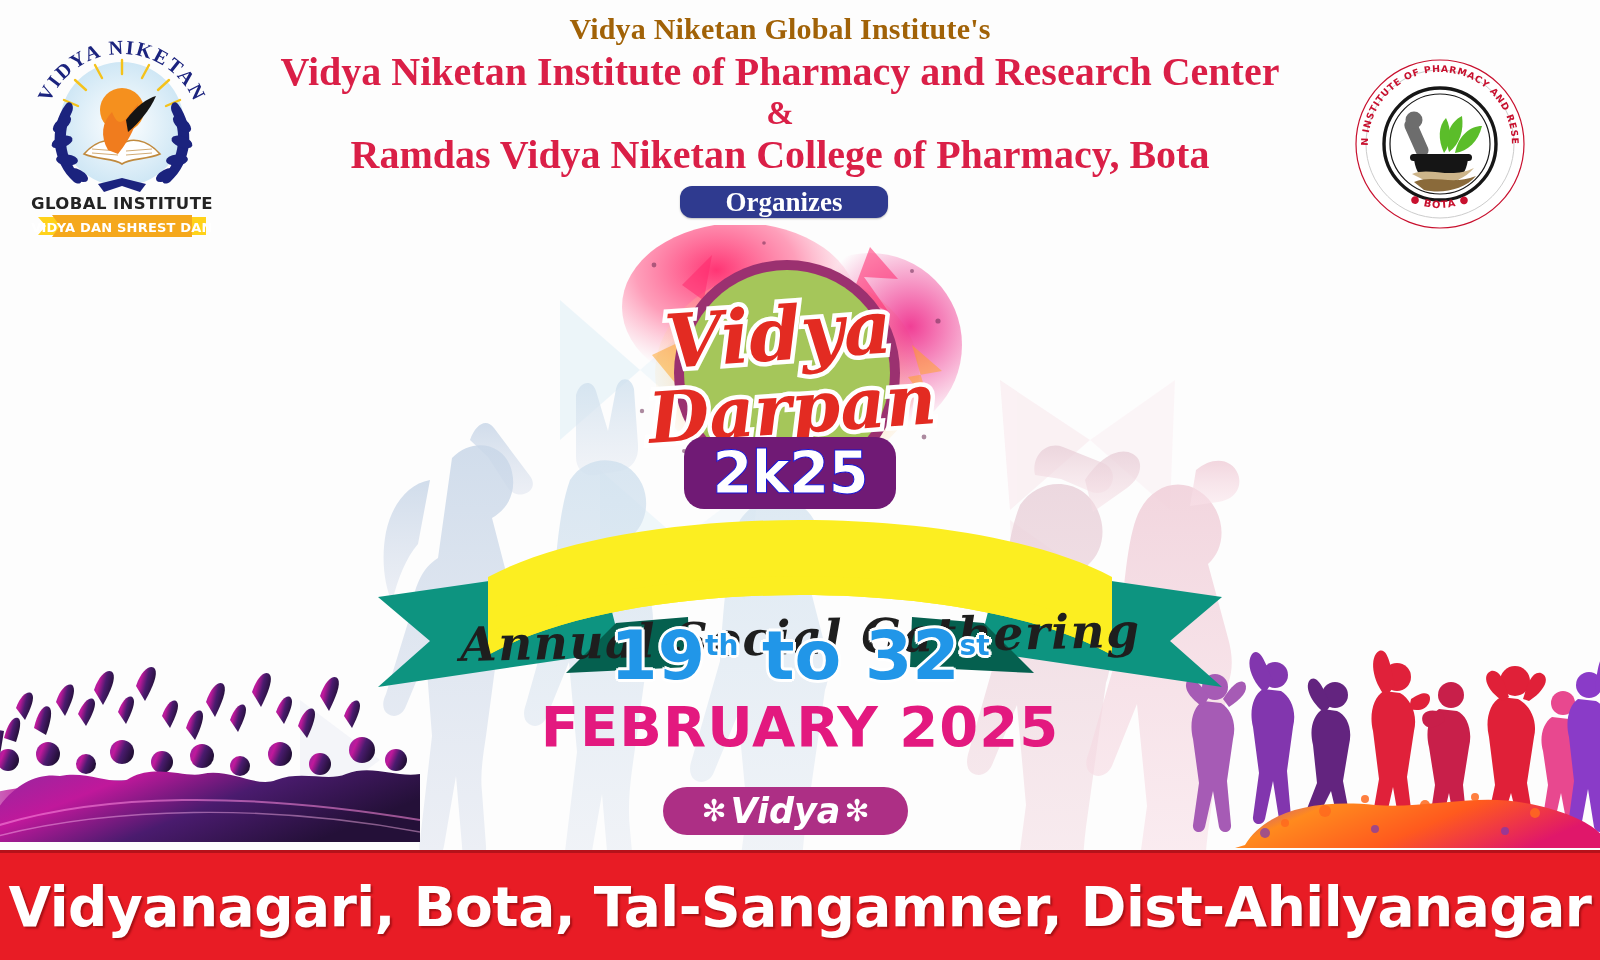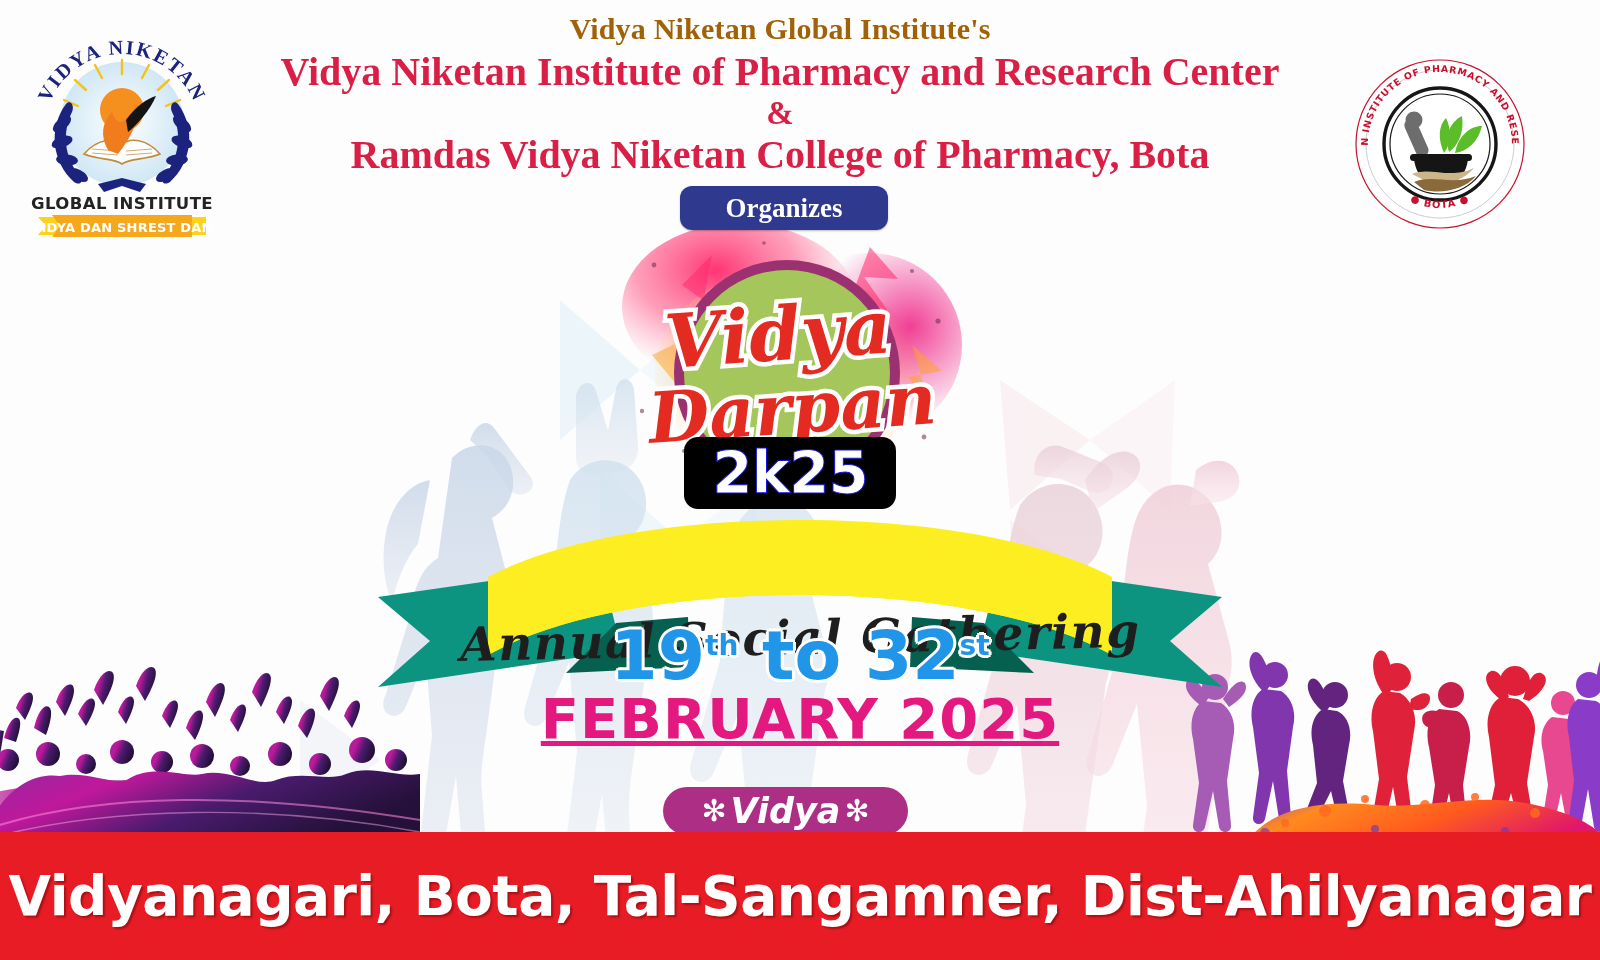--- a/index.html
+++ b/index.html
@@ -31,35 +31,35 @@
   .line-main {
     font-family:"Liberation Serif", serif; font-weight:bold;
     font-size:40px; color:#da1f47; line-height:1.18; white-space:nowrap;
   }
   .line-amp {
     font-family:"Liberation Serif", serif; font-weight:bold;
     font-size:33px; color:#da1f47; line-height:1.1;
   }
 
   .organizes-badge {
-    position:absolute; left:680px; top:186px; width:208px; height:44px;
+    position:absolute; left:680px; top:186px; width:208px; height:32px;
     background:#2f3a8f; border-radius:12px;
     display:flex; align-items:center; justify-content:center;
     font-family:"Liberation Serif", serif; font-weight:bold;
     font-size:27px; color:#ffffff; z-index:6;
     box-shadow:0 1px 2px rgba(0,0,0,.25);
   }
 
   
   .emblem { position:absolute; left:612px; top:225px; width:350px; height:300px; z-index:5; }
 
   
   .badge2k25 {
     position:absolute; left:684px; top:437px; width:212px; height:72px;
-    background:#000000; border-radius:14px; z-index:7;
+    background:#701a75; border-radius:20px; z-index:7;
     display:flex; align-items:center; justify-content:center;
   }
   .badge2k25 span {
     font-family:"DejaVu Sans", sans-serif; font-weight:bold;
     font-size:58px; color:#ffffff; letter-spacing:-1px; line-height:1;
     -webkit-text-stroke:1px #1414d8;
   }
 
   
   .ribbon-wrap { position:absolute; left:370px; top:505px; width:860px; height:190px; z-index:6; }
@@ -81,38 +81,39 @@
   }
   .date-range {
     font-family:"DejaVu Sans", sans-serif; font-weight:bold;
     font-size:68px; color:#2196e8; line-height:1;
     text-shadow: 2px 2px 0 #fff, -2px 2px 0 #fff, 2px -2px 0 #fff, -2px -2px 0 #fff,
                  0 3px 0 #fff, 0 -3px 0 #fff, 3px 0 0 #fff, -3px 0 0 #fff;
     white-space:nowrap;
   }
   .date-range sup { font-size:28px; vertical-align:super;margin-top:40px; }
   .month-year {
+    margin-top:8px;
     font-family:"DejaVu Sans", sans-serif; font-weight:bold;
-    font-size:56px; color:#e3197f; letter-spacing:1px; line-height:1.05;text-decoration:underline;
+    font-size:56px; color:#e3197f; letter-spacing:1px; line-height:1.05;
   }
 
   .venue-badge {
     position:absolute; left:663px; top:787px; width:245px; height:48px;
     background:#ad2f85; border-radius:24px; z-index:9;
     display:flex; align-items:center; justify-content:center; gap:4px;
   }
   .venue-badge span {
     font-family:"DejaVu Sans", sans-serif; font-style:italic; font-weight:bold;
     font-size:35px; color:#ffffff; line-height:1;
   }
   .venue-badge .ast { font-size:30px; font-style:normal; }
 
   
   .venue-bar {
-    position:absolute; left:0; bottom:0; width:1600px; height:128px;
+    position:absolute; left:0; bottom:0; width:1600px; height:107px;
     background:#e81c25; display:flex; align-items:center; justify-content:center; z-index:10;
   }
   .venue-bar span {
     font-family:"DejaVu Sans", sans-serif; font-weight:bold;
     font-size:55px; color:#ffffff; letter-spacing:-0.5px; white-space:nowrap;
     text-shadow:2px 2px 2px rgba(90,0,0,.45);
   }
   .venue-bar-edge { position:absolute; left:0; bottom:107px; width:1600px; height:3px; background:#b5121a; z-index:10; }
 </style>
 </head>

